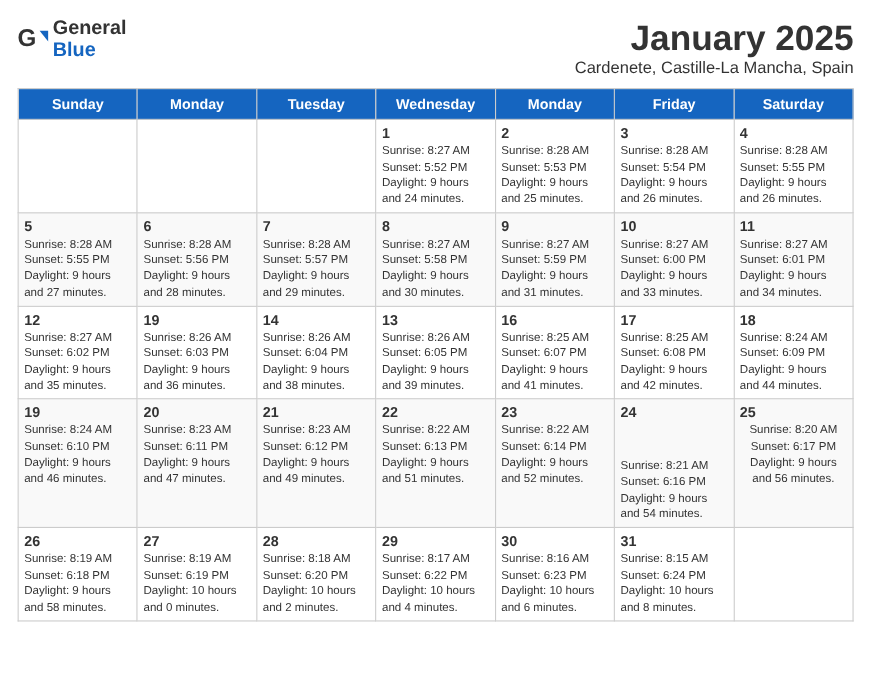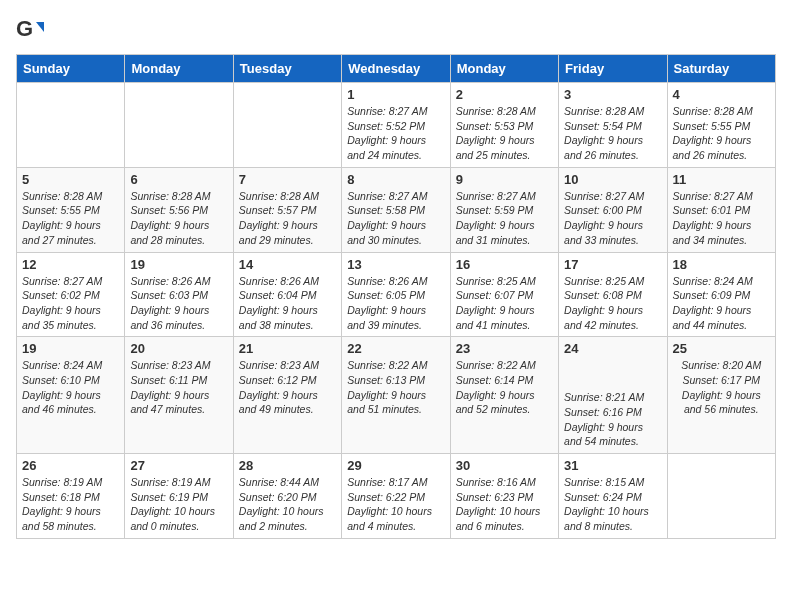--- a/index.html
+++ b/index.html
@@ -51,21 +51,21 @@
       font-weight: normal;
     }
     .calendar-table {
       width: 100%;
       border-collapse: collapse;
       table-layout: fixed;
     }
     .calendar-table th {
       background-color: #1565c0;
       color: #fff;
-      text-align: left;
+      text-align: center;
       padding: 6px 6px;
       font-size: 13px;
       font-weight: bold;
       border: 1px solid #ccc;
     }
     .calendar-table td {
       vertical-align: top;
       border: 1px solid #ccc;
       padding: 4px 5px;
       font-size: 10.5px;
@@ -74,38 +74,49 @@
     }
     .day-number {
       font-size: 13px;
       font-weight: bold;
       display: block;
       margin-bottom: 2px;
     }
     .cell-content {
       font-size: 10.5px;
       line-height: 1.4;
-      font-style: italic;
     }
     .even-row td {
       background-color: #f9f9f9;
     }
     .odd-row td {
       background-color: #ffffff;
     }
   </style>
 </head>
 <body>
 
 <div class="header-area">
   <div class="logo">
     <svg class="logo-icon" viewBox="0 0 28 28">
       <text x="0" y="20" font-size="22" font-family="Arial" font-weight="bold" fill="#333">G</text>
       <polygon points="20,6 28,6 28,16" fill="#1565c0"></polygon>
     </svg>
+    <div>
+      <div>
+        <span class="logo-text-general">General</span>
+      </div>
+      <div>
+        <span class="logo-text-blue">Blue</span>
+      </div>
+    </div>
+  </div>
+  <div class="title-area">
+    <div class="month-title">January 2025</div>
+    <div class="location-title">Cardenete, Castille-La Mancha, Spain</div>
   </div>
 </div>
 
 <table class="calendar-table">
   <thead>
     <tr>
     <th>Sunday</th>
         <th>Monday</th>
         <th>Tuesday</th>
         <th>Wednesday</th>
@@ -284,21 +295,21 @@
 Daylight: 9 hours and 58 minutes.</div>
         </td>
         <td>
           <span class="day-number">27</span>
           <div class="cell-content" style="white-space: pre-line;">Sunrise: 8:19 AM
 Sunset: 6:19 PM
 Daylight: 10 hours and 0 minutes.</div>
         </td>
         <td>
           <span class="day-number">28</span>
-          <div class="cell-content" style="white-space: pre-line;">Sunrise: 8:44 AM
+          <div class="cell-content" style="white-space: pre-line;">Sunrise: 8:18 AM
 Sunset: 6:20 PM
 Daylight: 10 hours and 2 minutes.</div>
         </td>
         <td>
           <span class="day-number">29</span>
           <div class="cell-content" style="white-space: pre-line;">Sunrise: 8:17 AM
 Sunset: 6:22 PM
 Daylight: 10 hours and 4 minutes.</div>
         </td>
         <td>

